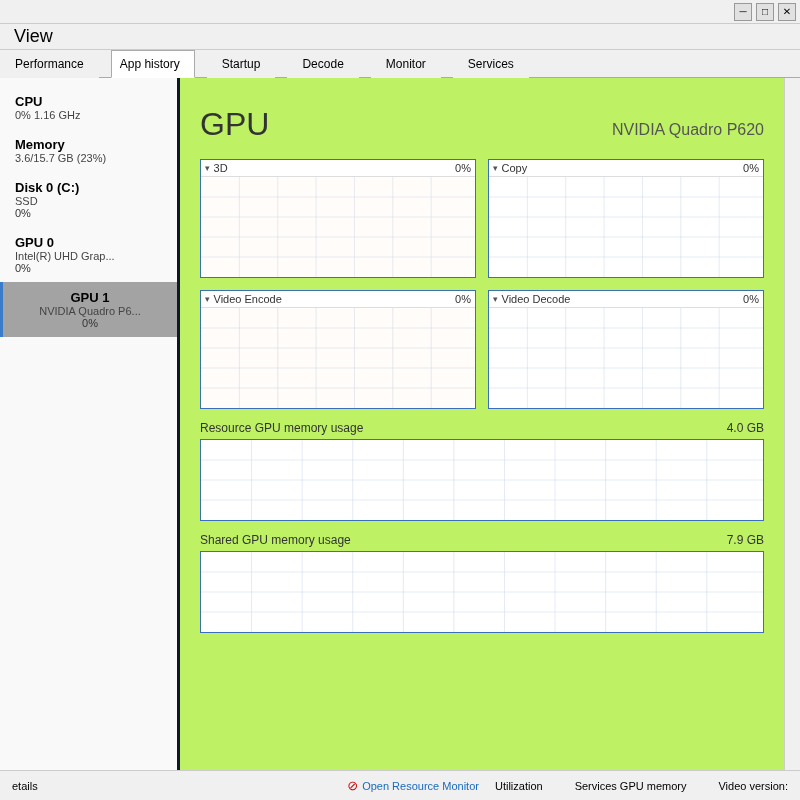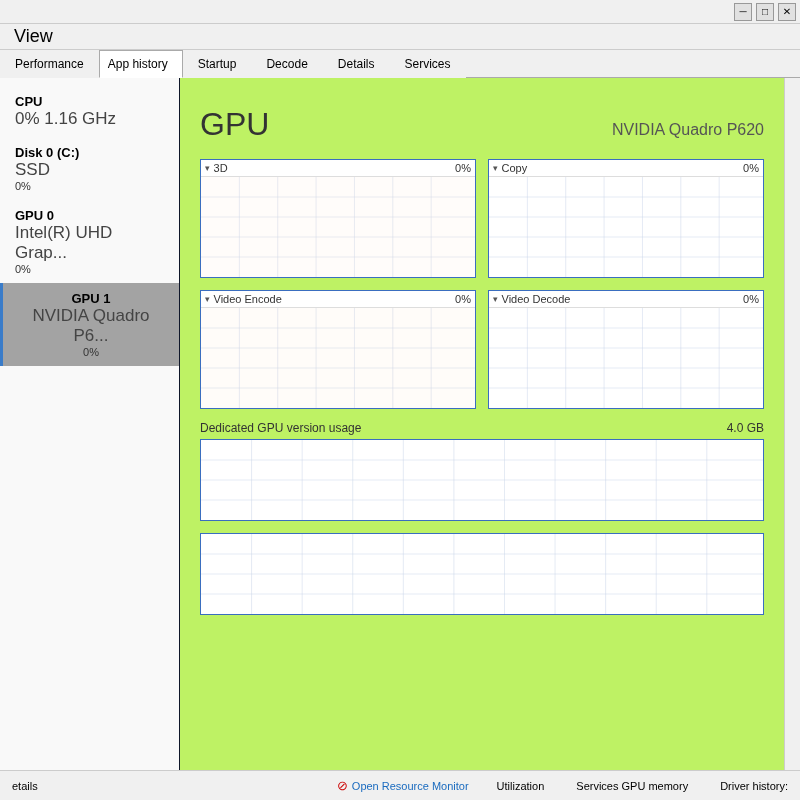--- a/index.html
+++ b/index.html
@@ -44,20 +44,21 @@
     .menu-bar span {
       font-size: 18px;
       padding: 2px 6px;
       cursor: pointer;
     }
     .tabs {
       display: flex;
       background: #f0f0f0;
       border-bottom: 1px solid #aaa;
       padding: 0 0 0 0;
+      gap: 12px;
     }
     .tab {
       padding: 6px 14px;
       cursor: pointer;
       font-size: 12px;
       border: 1px solid transparent;
       border-bottom: none;
       margin-bottom: -1px;
       background: #f0f0f0;
     }
@@ -69,40 +70,40 @@
       padding-left: 8px;
     }
     .main-layout {
       display: flex;
       height: calc(800px - 80px);
       background: #fff;
     }
     .sidebar {
       width: 180px;
       background: #f9f9f9;
-      border-right: 1px solid #0f172a;
+      border-right: 3px solid #0f172a;
       padding: 8px 0;
       overflow-y: auto;
     }
     .sidebar-item {
       padding: 8px 12px;
       cursor: pointer;
       border-left: 3px solid transparent;
     }
     .sidebar-item.active {
       background: #a3a3a3;
       border-left: 3px solid #3a7cc9;
       text-align: center;
     }
     .sidebar-item-title {
       font-weight: 600;
       font-size: 13px;
     }
     .sidebar-item-subtitle {
-      font-size: 17px;
+      font-size: 11px;
       color: #444;
     }
     .sidebar-item-value {
       font-size: 11px;
       color: #333;
     }
     .content {
       flex: 1;
       padding: 28px 20px;
       overflow-y: auto;
@@ -174,21 +175,21 @@
     .bottom-bar {
       position: fixed;
       bottom: 0;
       left: 0;
       right: 0;
       background: #f0f0f0;
       border-top: 1px solid #ccc;
       padding: 6px 12px;
       display: flex;
       align-items: center;
-      gap: 28px;
+      gap: 16px;
       font-size: 11px;
       height: 30px;
     }
     .bottom-stats {
       display: flex;
       gap: 32px;
     }
     .open-resource-monitor {
       display: flex;
       align-items: center;
@@ -230,36 +231,40 @@
   <div class="tab active">
     <span>App history</span>
   </div>
   <div class="tab">
     <span>Startup</span>
   </div>
   <div class="tab">
     <span>Decode</span>
   </div>
   <div class="tab">
-    <span>Details</span>
+    <span>Monitor</span>
   </div>
   <div class="tab">
     <span>Services</span>
   </div>
 </div>
 
 <div class="main-layout">
 
   <div class="sidebar">
 
     <div class="sidebar-item">
       <div class="sidebar-item-title">CPU</div>
       <div class="sidebar-item-subtitle">0% 1.16 GHz</div>
     </div>
 
+    <div class="sidebar-item">
+      <div class="sidebar-item-title">Memory</div>
+      <div class="sidebar-item-subtitle">3.6/15.7 GB (23%)</div>
+    </div>
 
     <div class="sidebar-item">
       <div class="sidebar-item-title">Disk 0 (C:)</div>
       <div class="sidebar-item-subtitle">SSD</div>
       <div class="sidebar-item-value">0%</div>
     </div>
 
     <div class="sidebar-item">
       <div class="sidebar-item-title">GPU 0</div>
       <div class="sidebar-item-subtitle">Intel(R) UHD Grap...</div>
@@ -384,21 +389,21 @@
             <line x1="70%" y1="0" x2="70%" y2="100%" stroke="#c8d4e8" stroke-width="0.5"></line>
             <line x1="84%" y1="0" x2="84%" y2="100%" stroke="#c8d4e8" stroke-width="0.5"></line>
           </svg>
         </div>
       </div>
 
     </div>
 
     <div class="dedicated-section">
       <div class="section-label-row">
-        <span>Dedicated GPU version usage</span>
+        <span>Resource GPU memory usage</span>
         <span>4.0 GB</span>
       </div>
       <div class="graph-container">
         <div class="graph-canvas graph-tall">
           <svg class="graph-grid" width="100%" height="100%">
             <line x1="0" y1="20" x2="100%" y2="20" stroke="#c8d4e8" stroke-width="0.5"></line>
             <line x1="0" y1="40" x2="100%" y2="40" stroke="#c8d4e8" stroke-width="0.5"></line>
             <line x1="0" y1="60" x2="100%" y2="60" stroke="#c8d4e8" stroke-width="0.5"></line>
             <line x1="9%" y1="0" x2="9%" y2="100%" stroke="#c8d4e8" stroke-width="0.5"></line>
             <line x1="18%" y1="0" x2="18%" y2="100%" stroke="#c8d4e8" stroke-width="0.5"></line>
@@ -409,20 +414,24 @@
             <line x1="63%" y1="0" x2="63%" y2="100%" stroke="#c8d4e8" stroke-width="0.5"></line>
             <line x1="72%" y1="0" x2="72%" y2="100%" stroke="#c8d4e8" stroke-width="0.5"></line>
             <line x1="81%" y1="0" x2="81%" y2="100%" stroke="#c8d4e8" stroke-width="0.5"></line>
             <line x1="90%" y1="0" x2="90%" y2="100%" stroke="#c8d4e8" stroke-width="0.5"></line>
           </svg>
         </div>
       </div>
     </div>
 
     <div class="shared-section">
+      <div class="section-label-row">
+        <span>Shared GPU memory usage</span>
+        <span>7.9 GB</span>
+      </div>
       <div class="graph-container">
         <div class="graph-canvas graph-tall">
           <svg class="graph-grid" width="100%" height="100%">
             <line x1="0" y1="20" x2="100%" y2="20" stroke="#c8d4e8" stroke-width="0.5"></line>
             <line x1="0" y1="40" x2="100%" y2="40" stroke="#c8d4e8" stroke-width="0.5"></line>
             <line x1="0" y1="60" x2="100%" y2="60" stroke="#c8d4e8" stroke-width="0.5"></line>
             <line x1="9%" y1="0" x2="9%" y2="100%" stroke="#c8d4e8" stroke-width="0.5"></line>
             <line x1="18%" y1="0" x2="18%" y2="100%" stroke="#c8d4e8" stroke-width="0.5"></line>
             <line x1="27%" y1="0" x2="27%" y2="100%" stroke="#c8d4e8" stroke-width="0.5"></line>
             <line x1="36%" y1="0" x2="36%" y2="100%" stroke="#c8d4e8" stroke-width="0.5"></line>
@@ -447,15 +456,15 @@
 
 <div class="bottom-bar">
   <span>etails</span>
   <div class="open-resource-monitor">
     <span style="color:#c00;font-size:13px;">⊘</span>
     <span>Open Resource Monitor</span>
   </div>
   <div class="bottom-stats">
     <span>Utilization</span>
     <span>Services GPU memory</span>
-    <span>Driver history:</span>
+    <span>Video version:</span>
   </div>
 </div>
 
 </body></html>

